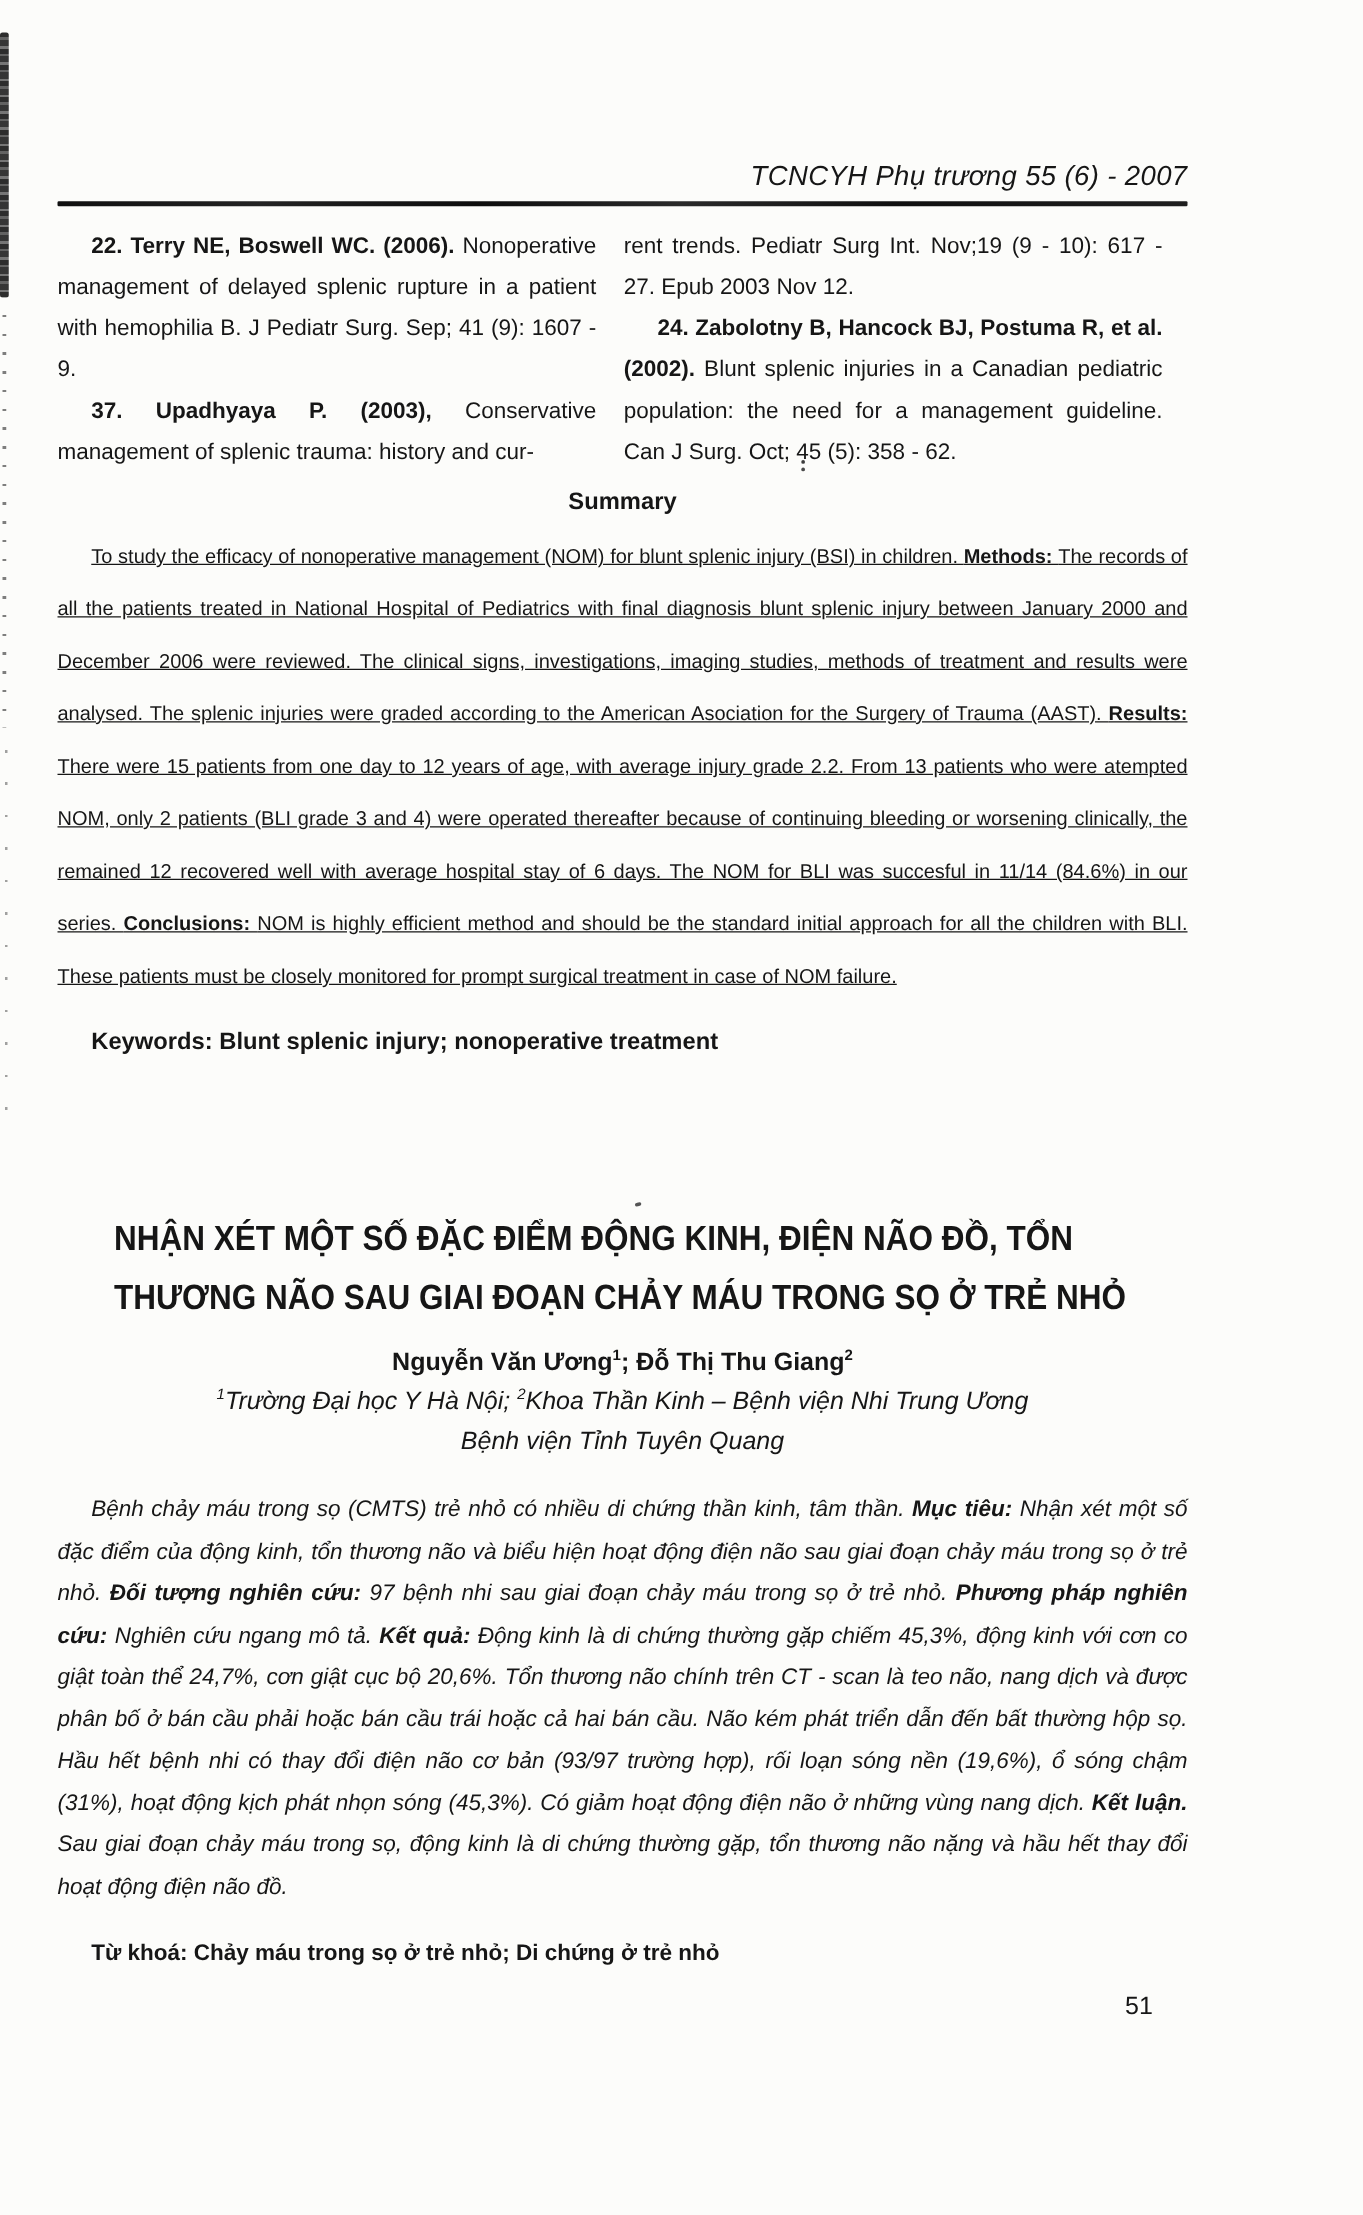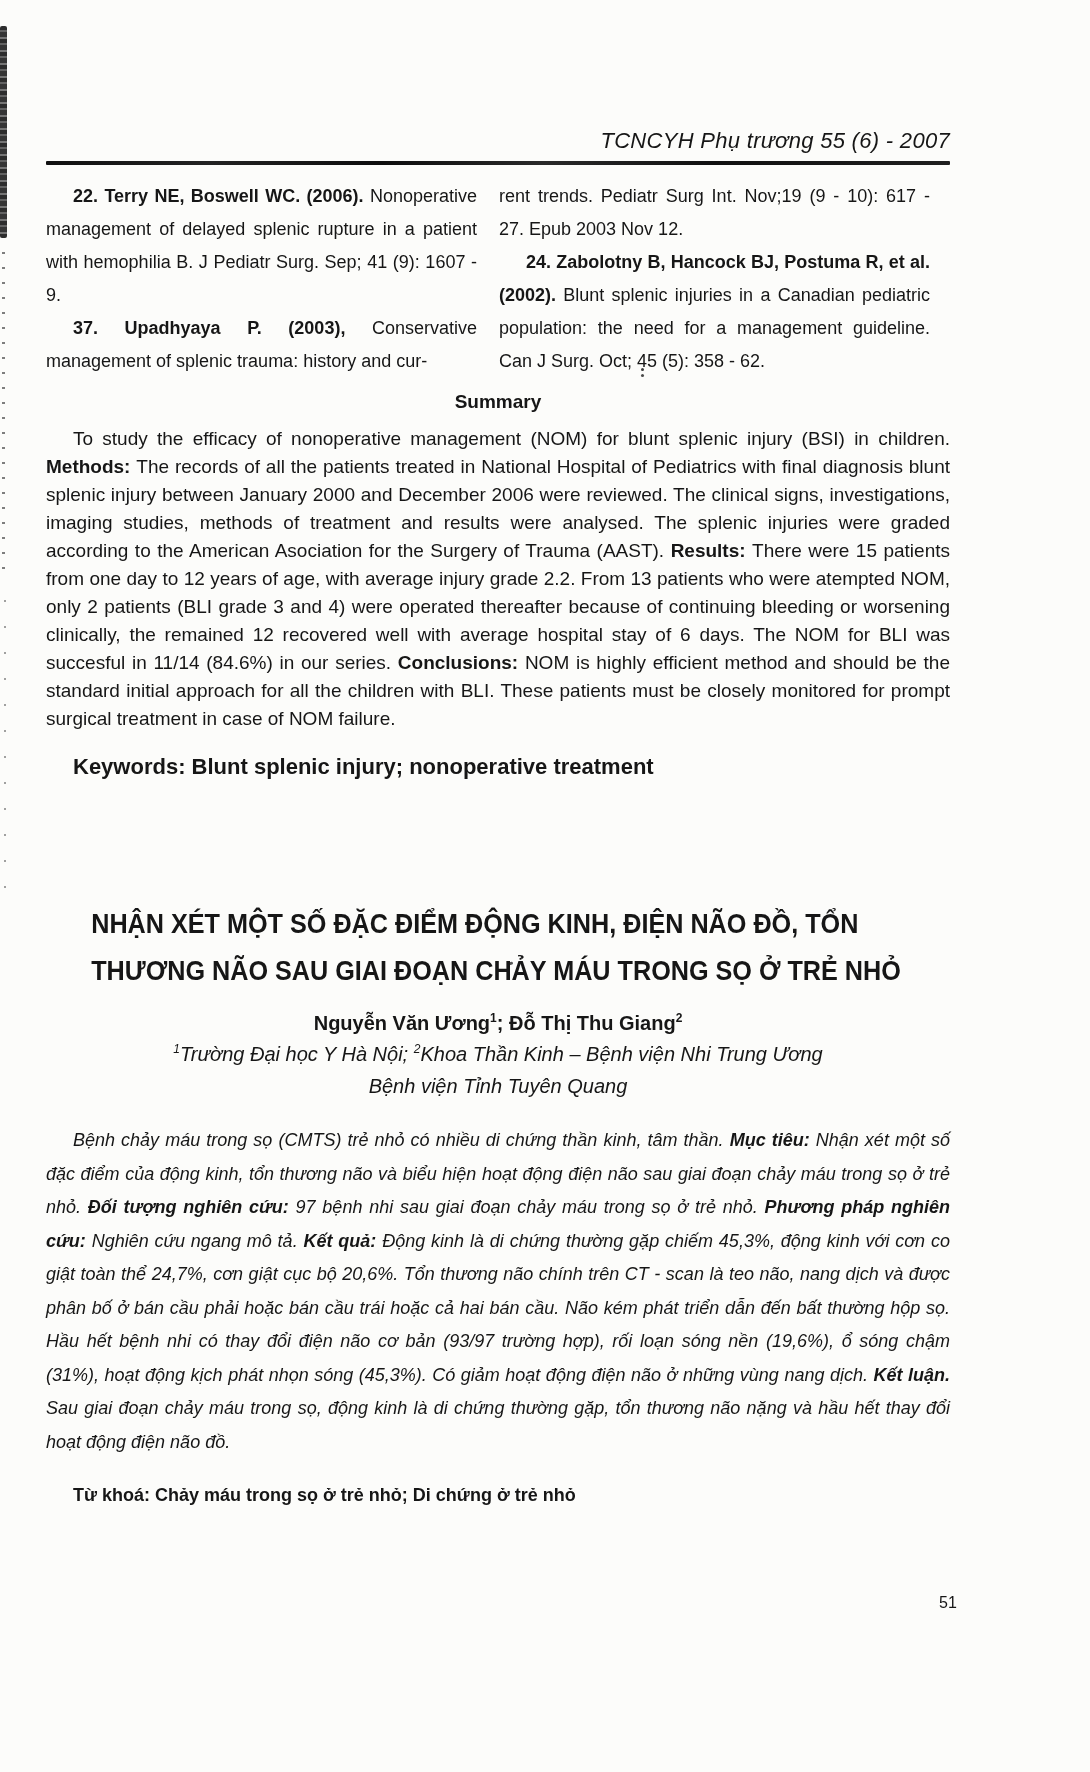--- a/index.html
+++ b/index.html
@@ -12,30 +12,30 @@
   .journal-header{margin-top:128px;text-align:right;font-style:italic;font-size:22px;line-height:26px;letter-spacing:.3px;}
   .rule{margin-top:7px;height:4px;background:linear-gradient(90deg,#101010 0%,#232323 18%,#0d0d0d 37%,#2a2a2a 55%,#101010 74%,#1f1f1f 100%);border-radius:1px;}
   .refs{display:flex;gap:22px;margin-top:15px;}
   .refcol{width:431px;}
   p.ref{margin:0;font-size:18px;line-height:33px;text-align:justify;text-indent:27px;}
   p.ref.cont{text-indent:0;}
   .b{font-weight:700;}
   .summary-heading{margin-top:9px;text-align:center;font-weight:700;font-size:19px;line-height:30px;}
   .en-title{margin-top:10px;text-align:center;font-weight:700;font-size:20px;line-height:35px;}
   .en-title .line{transform:scaleX(.86);transform-origin:center;white-space:nowrap;}
-  .abstract{margin-top:8px;font-size:19px;line-height:28px;text-align:justify;text-indent:27px;}
-  .keywords{margin-top:5px;font-size:22px;font-weight:700;padding-left:27px;line-height:30px;}
+  .abstract{margin-top:8px;font-size:16px;line-height:42px;text-align:justify;text-indent:27px;text-decoration:underline;}
+  .keywords{margin-top:5px;font-size:19px;font-weight:700;padding-left:27px;line-height:30px;}
   .vn-title{margin-top:118px;text-align:left;font-weight:700;font-size:28px;line-height:47px;}
   .vn-title .line{transform:scaleX(.9);transform-origin:center;white-space:nowrap;}
   .vn-authors{margin-top:14px;text-align:center;font-weight:700;font-size:20px;line-height:30px;}
   sup{font-size:12px;line-height:0;}
   .vn-affil{text-align:center;font-style:italic;font-size:20px;line-height:32px;}
   .abstract-vn{margin-top:22px;font-style:italic;font-size:18px;line-height:33.5px;text-align:justify;text-indent:27px;}
   .keywords-vn{margin-top:21px;font-size:18px;font-weight:700;padding-left:27px;line-height:30px;}
-  .page-number{position:absolute;left:939px;top:1594px;font-size:16px;font-weight:400;}
+  .page-number{position:absolute;left:900px;top:1594px;font-size:20px;font-weight:400;}
   
   .scan-strip{position:absolute;left:0;top:26px;width:7px;height:212px;opacity:.92;border-radius:2px;
     background:repeating-linear-gradient(180deg,#1b1b1b 0 4px,#555 4px 6px,#242424 6px 11px,#6a6a6a 11px 13px);}
   .scan-strip2{position:absolute;left:2px;top:252px;width:3px;height:330px;opacity:.65;
     background:repeating-linear-gradient(180deg,#3a3a3a 0 2px,transparent 2px 15px);}
   .scan-strip3{position:absolute;left:4px;top:600px;width:2px;height:300px;opacity:.5;
     background:repeating-linear-gradient(180deg,#444 0 2px,transparent 2px 26px);}
   .dot{position:absolute;background:#3c3c3c;border-radius:50%;}
   .dot.m1{left:641px;top:368px;width:3px;height:3px;box-shadow:0 6px 0 #4a4a4a;}
   .dot.m2{left:508px;top:962px;width:5px;height:3px;border-radius:40%;transform:rotate(-12deg);background:#555;}

